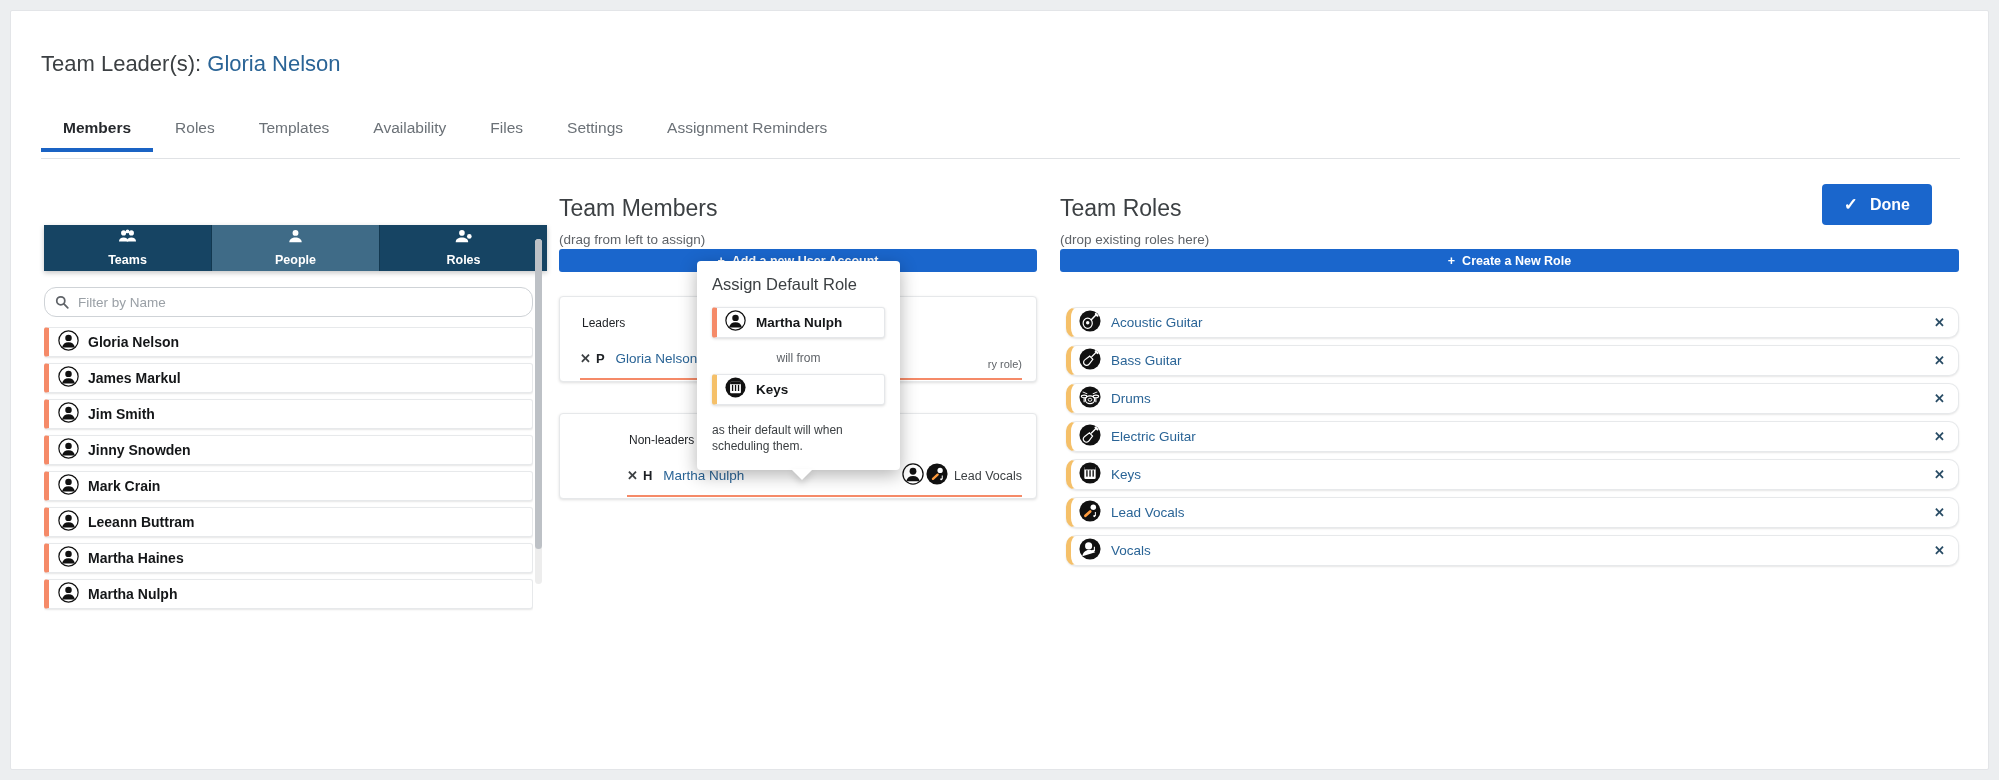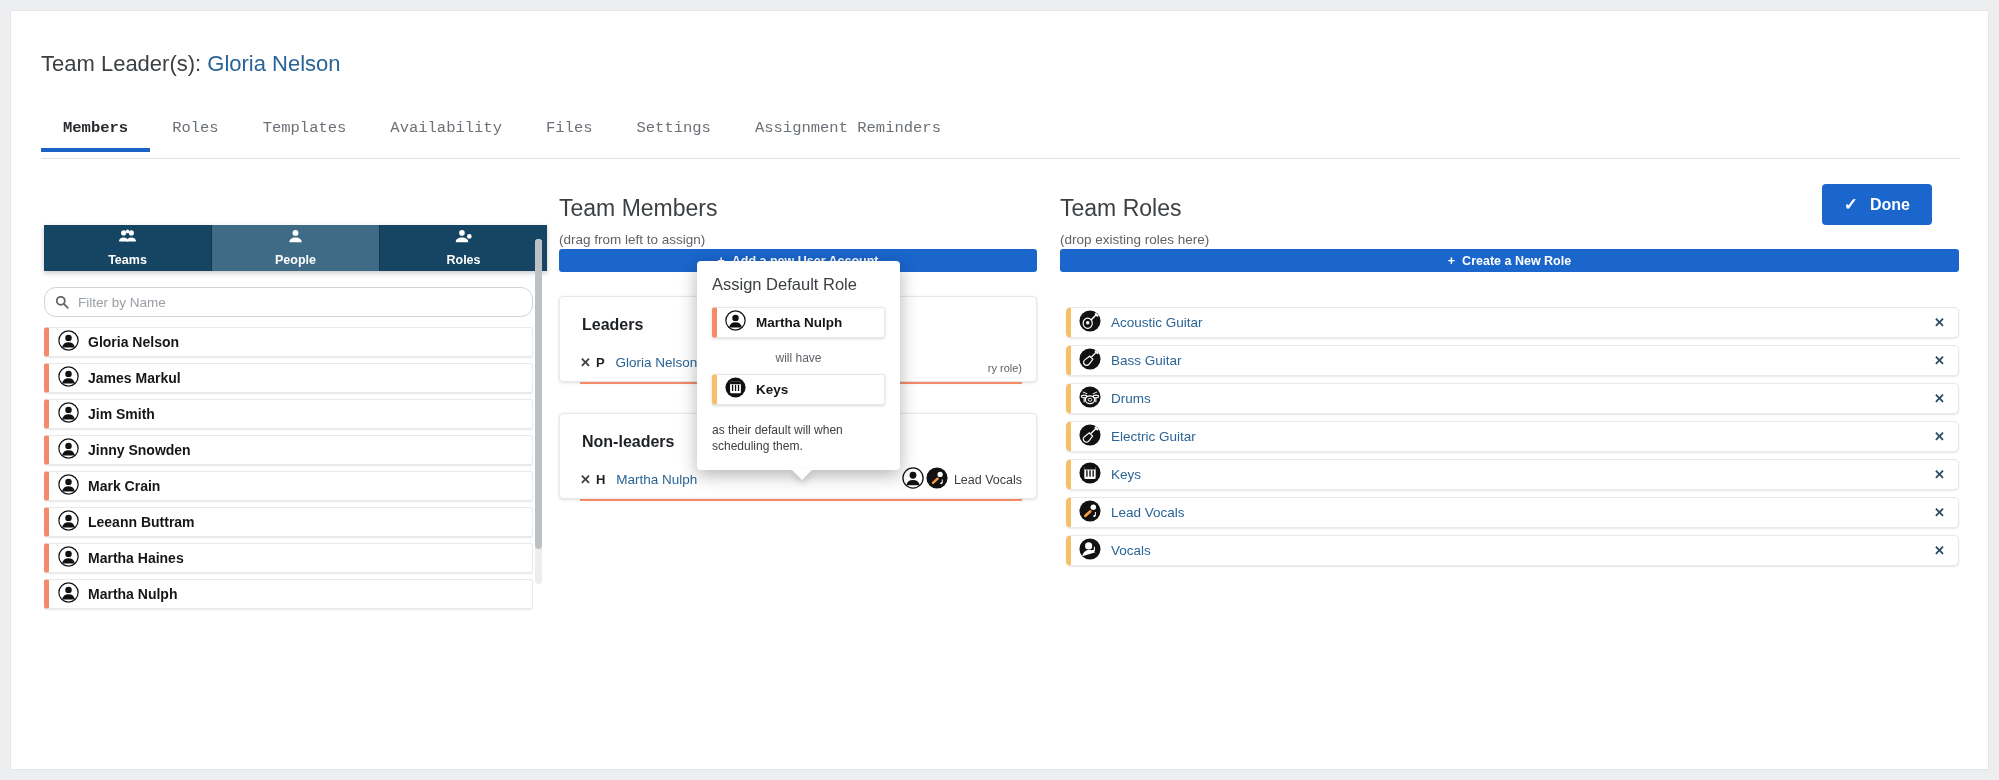--- a/index.html
+++ b/index.html
@@ -42,21 +42,20 @@
     display: flex;
     align-items: flex-start;
   }
   .tab {
     font-size: 15.5px;
     color: #6b7177;
     padding: 0 22px 14px 22px;
     cursor: pointer;
     white-space: nowrap;
     position: relative;
-    font-family: Liberation Mono, monospace;
   }
   .tab.active {
     color: #26292d;
     font-weight: 700;
   }
   .tab.active::after {
     content: "";
     position: absolute;
     left: 0; right: 0; bottom: -1px;
     height: 4px;
@@ -212,22 +211,22 @@
 
   .group-card {
     position: absolute;
     width: 478px;
     background: #fff;
     border: 1px solid #e6e8ea;
     border-radius: 4px;
     box-shadow: 0 1px 3px rgba(0,0,0,.13);
   }
   .group-card .gtitle {
-    font-size: 16px;
-    font-weight: 700;
+    font-size: 12px;
+    font-weight: 400;
     color: #1d2024;
     padding: 19px 0 0 22px;
   }
   .assign-row {
     display: flex;
     align-items: center;
     padding: 13px 14px 0 20px;
     position: relative;
     min-height: 44px;
   }
@@ -257,21 +256,21 @@
 
   
   .role-row {
     display: flex;
     align-items: center;
     height: 31px;
     margin-bottom: 7px;
     background: #fff;
     border: 1px solid #e7e9eb;
     border-left: 5px solid #f5c069;
-    border-radius: 5px;
+    border-radius: 10px;
     box-shadow: 0 1px 2px rgba(0,0,0,.10);
     padding: 0 13px 0 8px;
     cursor: grab;
   }
   .role-row .rlabel {
     font-size: 13.5px;
     color: #2a6496;
     margin-left: 10px;
     flex: 1;
   }
@@ -508,21 +507,21 @@
     <div class="assign-row">
       <span class="rm">✕</span>
       <span class="flag">P</span>
       <span class="aname">Gloria Nelson</span>
       <span class="spacer"></span>
       <span class="hint">ry role)</span>
       <span class="row-underline"></span>
     </div>
   </div>
 
-  <div class="group-card" style="left:548px; top:402px; height:86px;">
+  <div class="group-card" style="left:548px; top:402px; height:86px;padding-left:47px;">
     <div class="gtitle">Non-leaders</div>
     <div class="assign-row">
       <span class="rm">✕</span>
       <span class="flag">H</span>
       <span class="aname">Martha Nulph</span>
       <span class="spacer"></span>
       <span class="role-tag">
         <span>
           <svg width="22" height="22" viewBox="0 0 24 24">
               <circle cx="12" cy="12" r="11" fill="#fff" stroke="#111" stroke-width="1.4"></circle>
@@ -661,21 +660,21 @@
       <span>
         <svg width="21" height="21" viewBox="0 0 24 24">
             <circle cx="12" cy="12" r="11" fill="#fff" stroke="#111" stroke-width="1.4"></circle>
             <circle cx="12" cy="9" r="3.7" fill="#111"></circle>
             <path d="M4.6 20a7.6 7.6 0 0 1 14.8 0z" fill="#111"></path>
           </svg>
       </span>
       <span class="clabel">Martha Nulph</span>
     </div>
 
-    <div class="willhave">will have</div>
+    <div class="willhave">will from</div>
 
     <div class="chip role">
       <span>
         <svg width="21" height="21" viewBox="0 0 24 24">
             <circle cx="12" cy="12" r="11.5" fill="#111"></circle>
           <rect x="5.8" y="5.5" width="12.4" height="13" rx="1.4" fill="#fff"></rect>
           <rect x="5.8" y="5.5" width="12.4" height="2.8" rx="1" fill="#111"></rect>
           <rect x="7.9" y="9" width="1.5" height="7" fill="#111"></rect>
           <rect x="11.3" y="9" width="1.5" height="7" fill="#111"></rect>
           <rect x="14.7" y="9" width="1.5" height="7" fill="#111"></rect>

